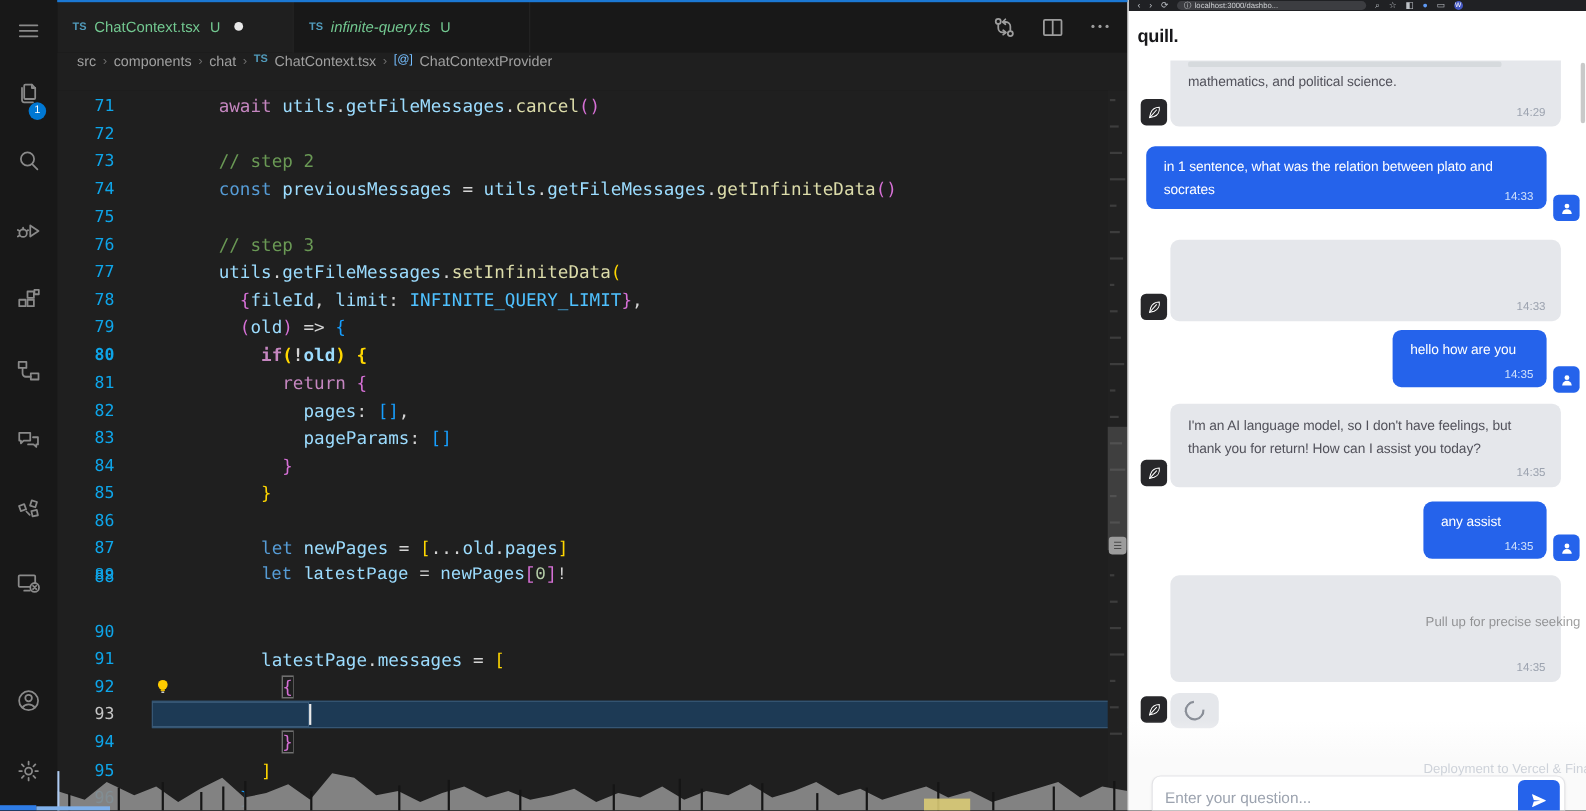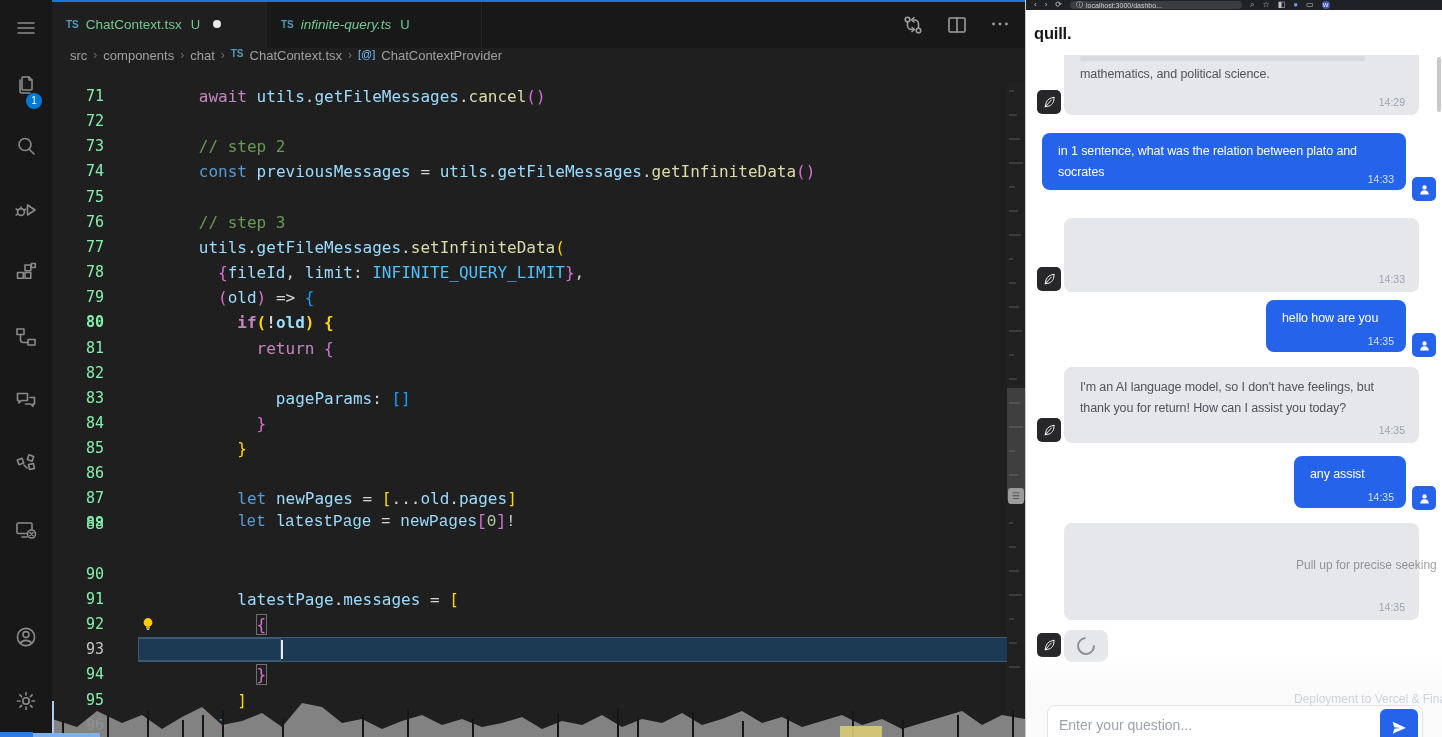--- a/index.html
+++ b/index.html
@@ -26,21 +26,21 @@
   #editor-actions .ea{width:22px;height:22px;cursor:pointer;}
   #breadcrumb{position:absolute;left:52px;top:48px;width:973px;height:34px;background:#1f1f1f;
               display:flex;align-items:flex-start;gap:6px;padding-left:18px;box-sizing:border-box;
               font-size:13px;color:#a0a0a0;}
   .bc-sep{color:#6e6e6e;font-size:12px;}
   .bc-ts{color:#519aba;font-size:10px;font-weight:bold;}
   .bc-sym{color:#75BEFF;font-size:11px;}
   #editor{position:absolute;left:52px;top:82px;width:973px;height:655px;background:#1f1f1f;}
   .crow{position:absolute;left:0;width:100%;height:25px;font-family:"DejaVu Sans Mono",monospace;
         font-size:16px;line-height:25px;}
-  .gut{position:absolute;left:0;width:52px;text-align:right;color:#86efac;font-size:15px;}
+  .gut{position:absolute;left:0;width:52px;text-align:right;color:#0ea5e9;font-size:15px;}
   .gut.active{color:#c6c6c6;}
   .ctext{position:absolute;left:89px;white-space:pre;}
   .boxed{box-shadow:0 0 0 1px #6f6f6f;}
   #line-hl{position:absolute;left:86px;right:0;height:25px;background:#1d3a55;
            border-top:1px solid #3a5a78;border-bottom:1px solid #3a5a78;box-sizing:border-box;}
   #line-hl-inner{position:absolute;left:0;top:0;width:143px;height:23px;border:1px solid #3a5a78;box-sizing:border-box;}
   #cursor{position:absolute;left:143px;top:2px;width:2px;height:19px;background:#eaeaea;}
   #lightbulb{position:absolute;left:88px;width:16px;height:16px;}
   #minimap{position:absolute;right:0;top:0;width:18px;height:655px;background:#212121;}
   .mm-mark{position:absolute;left:2px;height:2px;background:#3d3d3d;}
@@ -281,20 +281,21 @@
           <div class="crow" style="top: 228.35px; font-weight: bold;">
             <span class="gut">80</span>
             <span class="ctext"><span style="color: rgb(212, 212, 212);">          </span><span style="color: rgb(197, 134, 192);">if</span><span style="color: rgb(255, 215, 0);">(</span><span style="color: rgb(212, 212, 212);">!</span><span style="color: rgb(156, 220, 254);">old</span><span style="color: rgb(255, 215, 0);">)</span><span style="color: rgb(212, 212, 212);"> </span><span style="color: rgb(255, 215, 0);">{</span></span>
           </div>
           <div class="crow" style="top: 253.5px;">
             <span class="gut">81</span>
             <span class="ctext"><span style="color: rgb(212, 212, 212);">            </span><span style="color: rgb(197, 134, 192);">return</span><span style="color: rgb(212, 212, 212);"> </span><span style="color: rgb(214, 112, 214);">{</span></span>
           </div>
           <div class="crow" style="top: 278.65px;">
             <span class="gut">82</span>
+            <span class="ctext"><span style="color: rgb(212, 212, 212);">              </span><span style="color: rgb(156, 220, 254);">pages</span><span style="color: rgb(212, 212, 212);">:</span><span style="color: rgb(212, 212, 212);"> </span><span style="color: rgb(23, 159, 255);">[]</span><span style="color: rgb(212, 212, 212);">,</span></span>
           </div>
           <div class="crow" style="top: 303.8px;">
             <span class="gut">83</span>
             <span class="ctext"><span style="color: rgb(212, 212, 212);">              </span><span style="color: rgb(156, 220, 254);">pageParams</span><span style="color: rgb(212, 212, 212);">:</span><span style="color: rgb(212, 212, 212);"> </span><span style="color: rgb(23, 159, 255);">[]</span></span>
           </div>
           <div class="crow" style="top: 328.95px;">
             <span class="gut">84</span>
             <span class="ctext"><span style="color: rgb(212, 212, 212);">            </span><span style="color: rgb(214, 112, 214);">}</span></span>
           </div>
           <div class="crow" style="top: 354.1px;">

